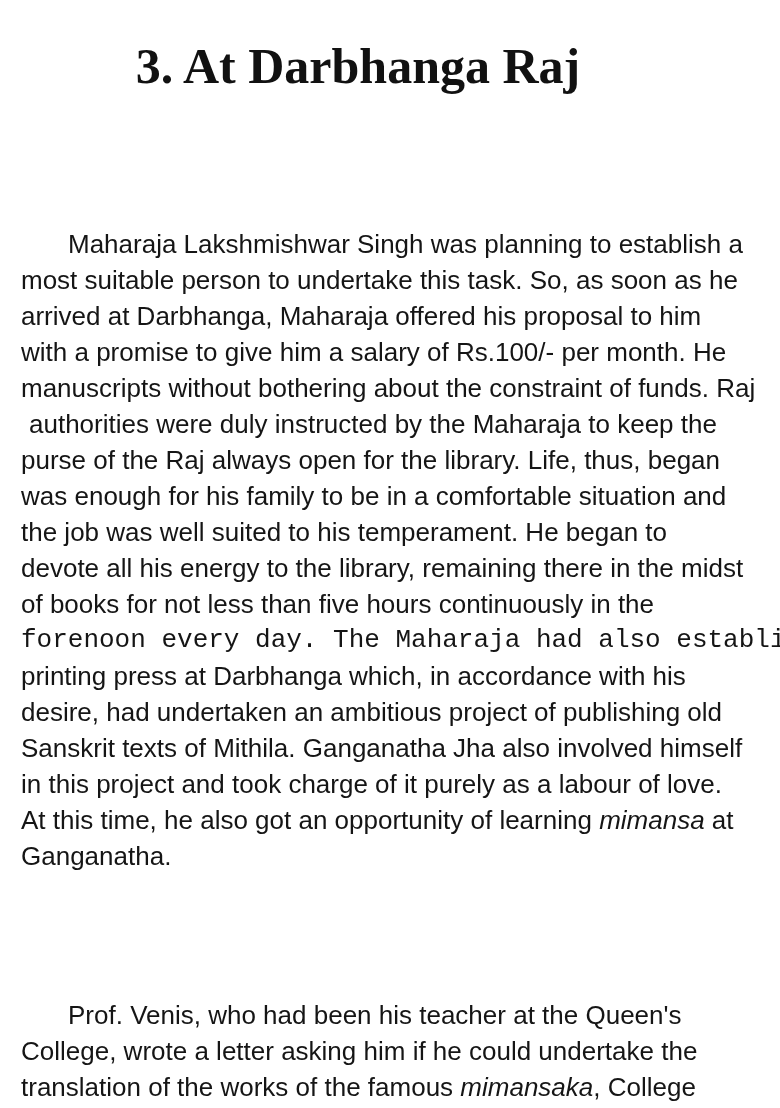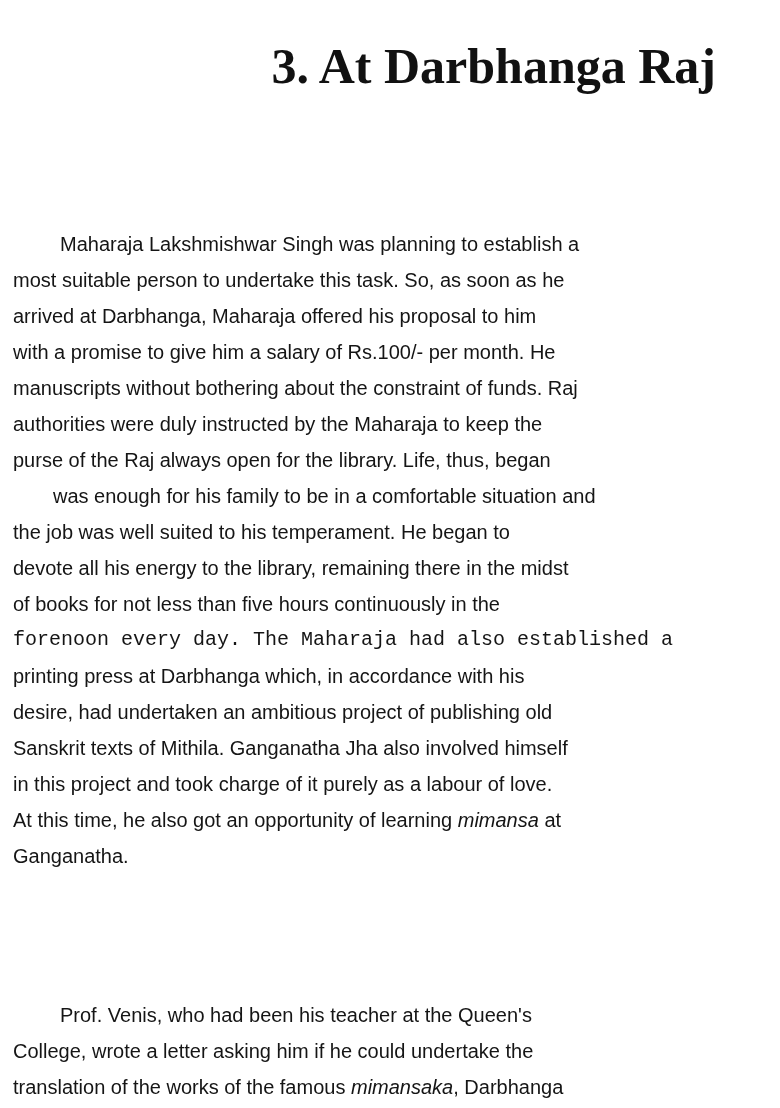--- a/index.html
+++ b/index.html
@@ -1,57 +1,57 @@
 <!DOCTYPE html>
 <html><head>
   <meta charset="utf-8">
   <style>
     html, body { margin: 0; padding: 0; background: #ffffff; }
     body { width: 780px; height: 1108px; overflow: hidden; position: relative; color: #141414; }
     .title {
       position: absolute; left: 0; width: 716px; top: 2px;
-      text-align: right; font-family: "Liberation Serif", serif;
+      text-align: center; font-family: "Liberation Serif", serif;
       font-size: 50px; line-height: 60px; color: #111;
     }
     .body-text {
-      position: absolute; left: 13px; width: 754px;
+      position: absolute; left: 21px; width: 754px;
       font-family: "Liberation Sans", sans-serif;
-      font-size: 20px; color: #151515;
+      font-size: 26px; color: #151515;
     }
     .line {
       display: block; height: 36px; line-height: 36px;
       text-align: justify; text-align-last: justify; white-space: nowrap;
     }
     .line.last { text-align-last: left; }
     .line.indent { padding-left: 47px; }
     em { font-style: italic; margin-top: 28px; }
   </style>
 </head>
 <body>
 
 <h1 class="title">3. At Darbhanga Raj</h1>
 
 <div class="body-text" style="top:226px;">
   <span class="line indent" style="white-space: nowrap; text-align: left; text-align-last: left;">Maharaja Lakshmishwar Singh was planning to establish a</span>
   <span class="line" style="white-space: nowrap; text-align: left; text-align-last: left;">most suitable person to undertake this task. So, as soon as he</span>
   <span class="line" style="white-space: nowrap; text-align: left; text-align-last: left;">arrived at Darbhanga, Maharaja offered his proposal to him</span>
   <span class="line" style="white-space: nowrap; text-align: left; text-align-last: left;">with a promise to give him a salary of Rs.100/- per month. He</span>
   <span class="line" style="white-space: nowrap; text-align: left; text-align-last: left;">manuscripts without bothering about the constraint of funds. Raj</span>
-  <span class="line" style="white-space: nowrap; text-align: left; text-align-last: left;">authorities were duly instructed by the Maharaja to keep the</span>
+  <span class="line" style="white-space: nowrap; text-align: left; text-align-last: left; margin-left: 8px;">authorities were duly instructed by the Maharaja to keep the</span>
   <span class="line" style="white-space: nowrap; text-align: left; text-align-last: left;">purse of the Raj always open for the library. Life, thus, began</span>
-  <span class="line" style="white-space: nowrap; text-align: right; text-align-last: left; margin-left: 40px;">was enough for his family to be in a comfortable situation and</span>
+  <span class="line" style="white-space: nowrap; text-align: right; text-align-last: left;">was enough for his family to be in a comfortable situation and</span>
   <span class="line" style="white-space: nowrap; text-align: left; text-align-last: left;">the job was well suited to his temperament. He began to</span>
   <span class="line" style="white-space: nowrap; text-align: left; text-align-last: left;">devote all his energy to the library, remaining there in the midst</span>
   <span class="line" style="white-space: nowrap; text-align: left; text-align-last: left;">of books for not less than five hours continuously in the</span>
   <span class="line" style="white-space: nowrap; text-align: left; text-align-last: left; font-family: Liberation Mono, monospace;">forenoon every day. The Maharaja had also established a</span>
   <span class="line" style="white-space: nowrap; text-align: left; text-align-last: left;">printing press at Darbhanga which, in accordance with his</span>
   <span class="line" style="white-space: nowrap; text-align: center; text-align-last: left;">desire, had undertaken an ambitious project of publishing old</span>
   <span class="line" style="white-space: nowrap; text-align: left; text-align-last: left;">Sanskrit texts of Mithila. Ganganatha Jha also involved himself</span>
   <span class="line" style="white-space: nowrap; text-align: left; text-align-last: left;">in this project and took charge of it purely as a labour of love.</span>
   <span class="line" style="white-space: nowrap; text-align: left; text-align-last: left;"><span>At this time, he also got an opportunity of learning </span><em>mimansa</em><span> at</span></span>
   <span class="line last">Ganganatha.</span>
 </div>
 
 <div class="body-text" style="top:997px;">
   <span class="line indent" style="white-space: nowrap; text-align: left; text-align-last: left;">Prof. Venis, who had been his teacher at the Queen's</span>
   <span class="line" style="white-space: nowrap; text-align: left; text-align-last: left;">College, wrote a letter asking him if he could undertake the</span>
-  <span class="line" style="white-space: nowrap; word-spacing: 0.00195312px; text-align: left; text-align-last: left;"><span>translation of the works of the famous </span><em>mimansaka</em><span>, Darbhanga</span></span>
+  <span class="line" style="white-space: nowrap; word-spacing: 0.00195312px; text-align: left; text-align-last: left;"><span>translation of the works of the famous </span><em>mimansaka</em><span>, College</span></span>
 </div>
 
 </body></html>

